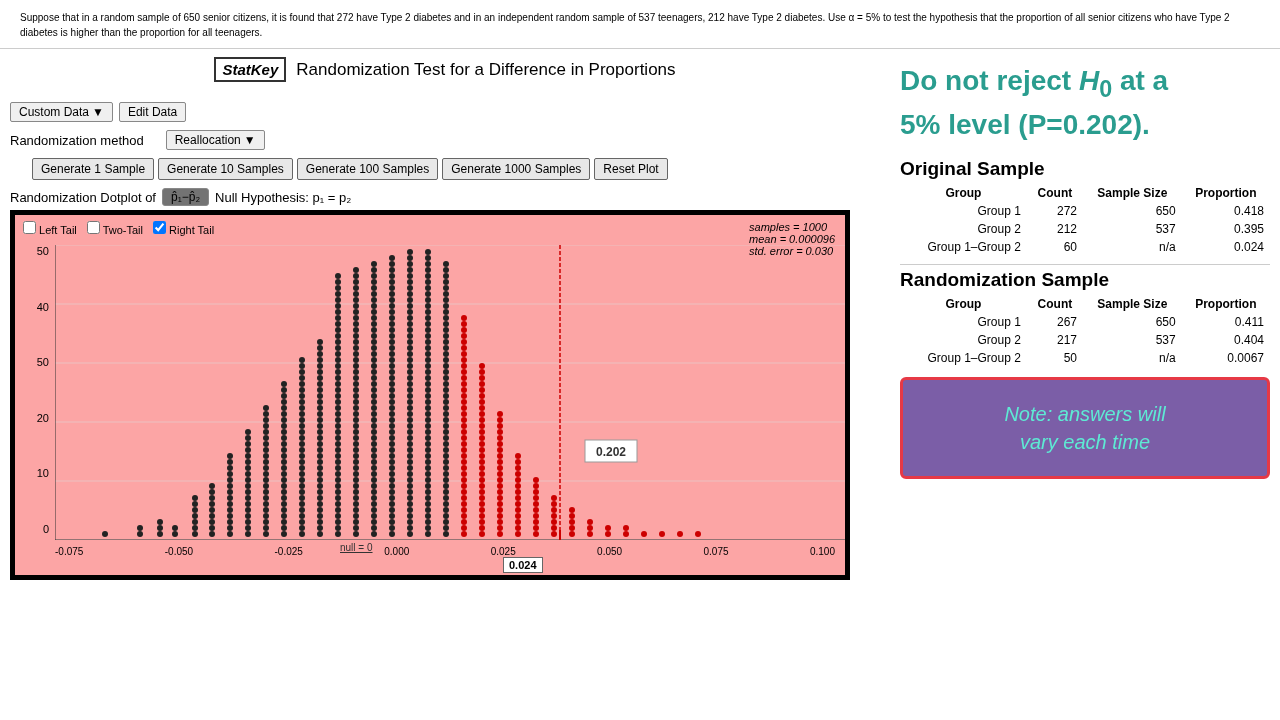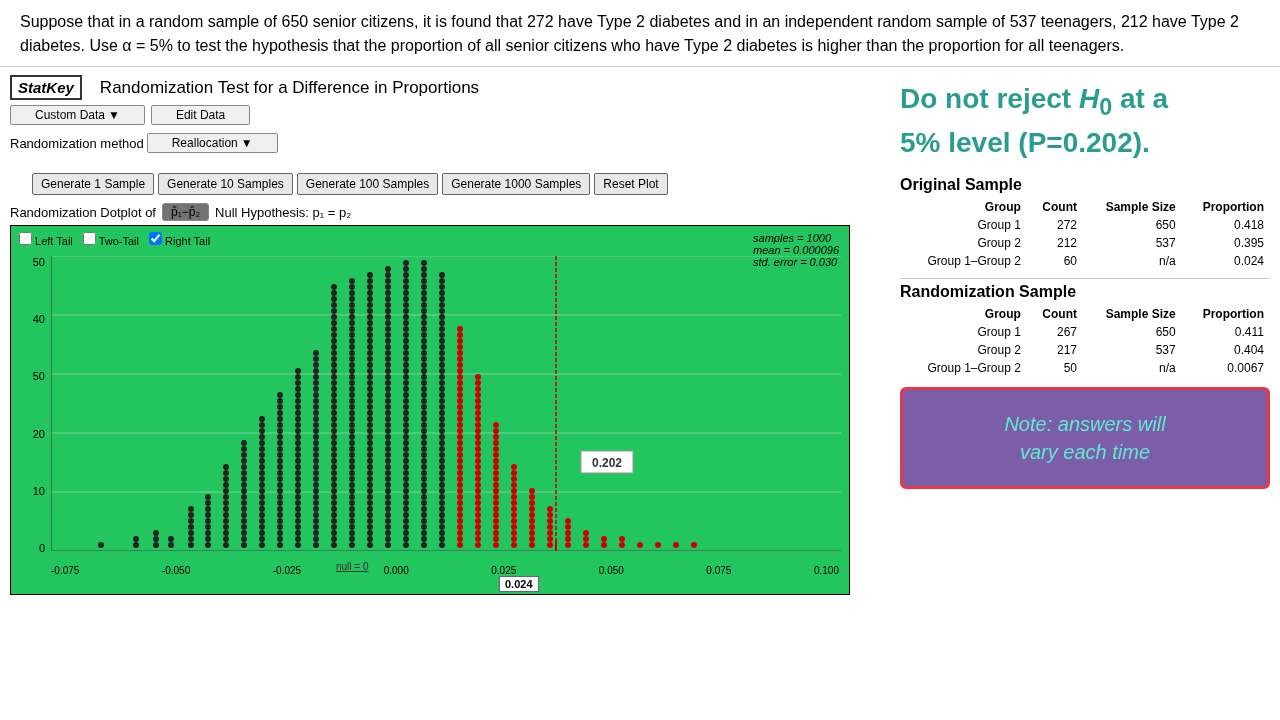--- a/index.html
+++ b/index.html
@@ -1,20 +1,20 @@
 <!DOCTYPE html>
 <html><head>
   <meta charset="utf-8">
   <style>
     * { box-sizing: border-box; margin: 0; padding: 0; }
     body { font-family: Arial, sans-serif; background: #fff; width: 1280px; height: 720px; overflow: hidden; font-size: 14px; }
 
     .top-text {
       padding: 10px 20px 8px 20px;
-      font-size: 16px;
+      font-size: 10px;
       line-height: 1.5;
       border-bottom: 1px solid #ccc;
     }
 
     .main-area {
       display: flex;
       flex-direction: row;
       padding: 0;
     }
 
@@ -25,22 +25,23 @@
 
     .right-panel {
       width: 390px;
       padding: 8px 10px;
     }
 
     
     .statkey-header {
       display: flex;
       align-items: center;
-      gap: 18px;
-      margin-bottom: 5px;
+      gap: 10px;
+      margin-bottom: 20px;
+      justify-content: center;
     }
 
     .statkey-logo {
       border: 2px solid #333;
       padding: 2px 6px;
       font-weight: bold;
       font-size: 15px;
       font-style: italic;
     }
 
@@ -52,37 +53,37 @@
     .toolbar {
       display: flex;
       align-items: center;
       gap: 6px;
       margin-bottom: 8px;
     }
 
     .btn {
       border: 1px solid #888;
       background: #f0f0f0;
-      padding: 2px 24px;
+      padding: 2px 8px;
       font-size: 12px;
       cursor: pointer;
       border-radius: 2px;
     }
 
     .btn-dropdown {
       display: flex;
       align-items: center;
       gap: 3px;
     }
 
     .rand-method-row {
       display: flex;
       align-items: center;
-      gap: 3px;
-      margin-bottom: 20px;
+      gap: 22px;
+      margin-bottom: 8px;
       font-size: 13px;
     }
 
     .generate-row {
       display: flex;
       align-items: center;
       gap: 4px;
       margin-bottom: 8px;
       padding-left: 22px;
     }
@@ -116,22 +117,22 @@
     .dropdown-pill {
       border: 1px solid #888;
       background: #737373;
       padding: 1px 8px;
       font-size: 12px;
       border-radius: 3px;
       cursor: pointer;
     }
 
     .chart-container {
-      border: 1px solid #000000;
-      background: #22c55e;
+      border: 5px solid #000000;
+      background: #fca5a5;
       position: relative;
       width: 840px;
       height: 370px;
     }
 
     .tail-checkboxes {
       position: absolute;
       top: 6px;
       left: 8px;
       display: flex;
@@ -196,33 +197,33 @@
 
     .result-text em {
       font-style: italic;
     }
 
     .table-section {
       margin-bottom: 8px;
     }
 
     .table-title {
-      font-size: 16px;
+      font-size: 19px;
       font-weight: bold;
       margin-bottom: 4px;
     }
 
     .data-table {
       width: 100%;
       border-collapse: collapse;
       font-size: 12px;
     }
 
     .data-table th {
-      text-align: right;
+      text-align: center;
       padding: 2px 6px;
       font-weight: bold;
       font-size: 12px;
     }
 
     .data-table td {
       text-align: right;
       padding: 2px 6px;
       font-size: 12px;
     }

